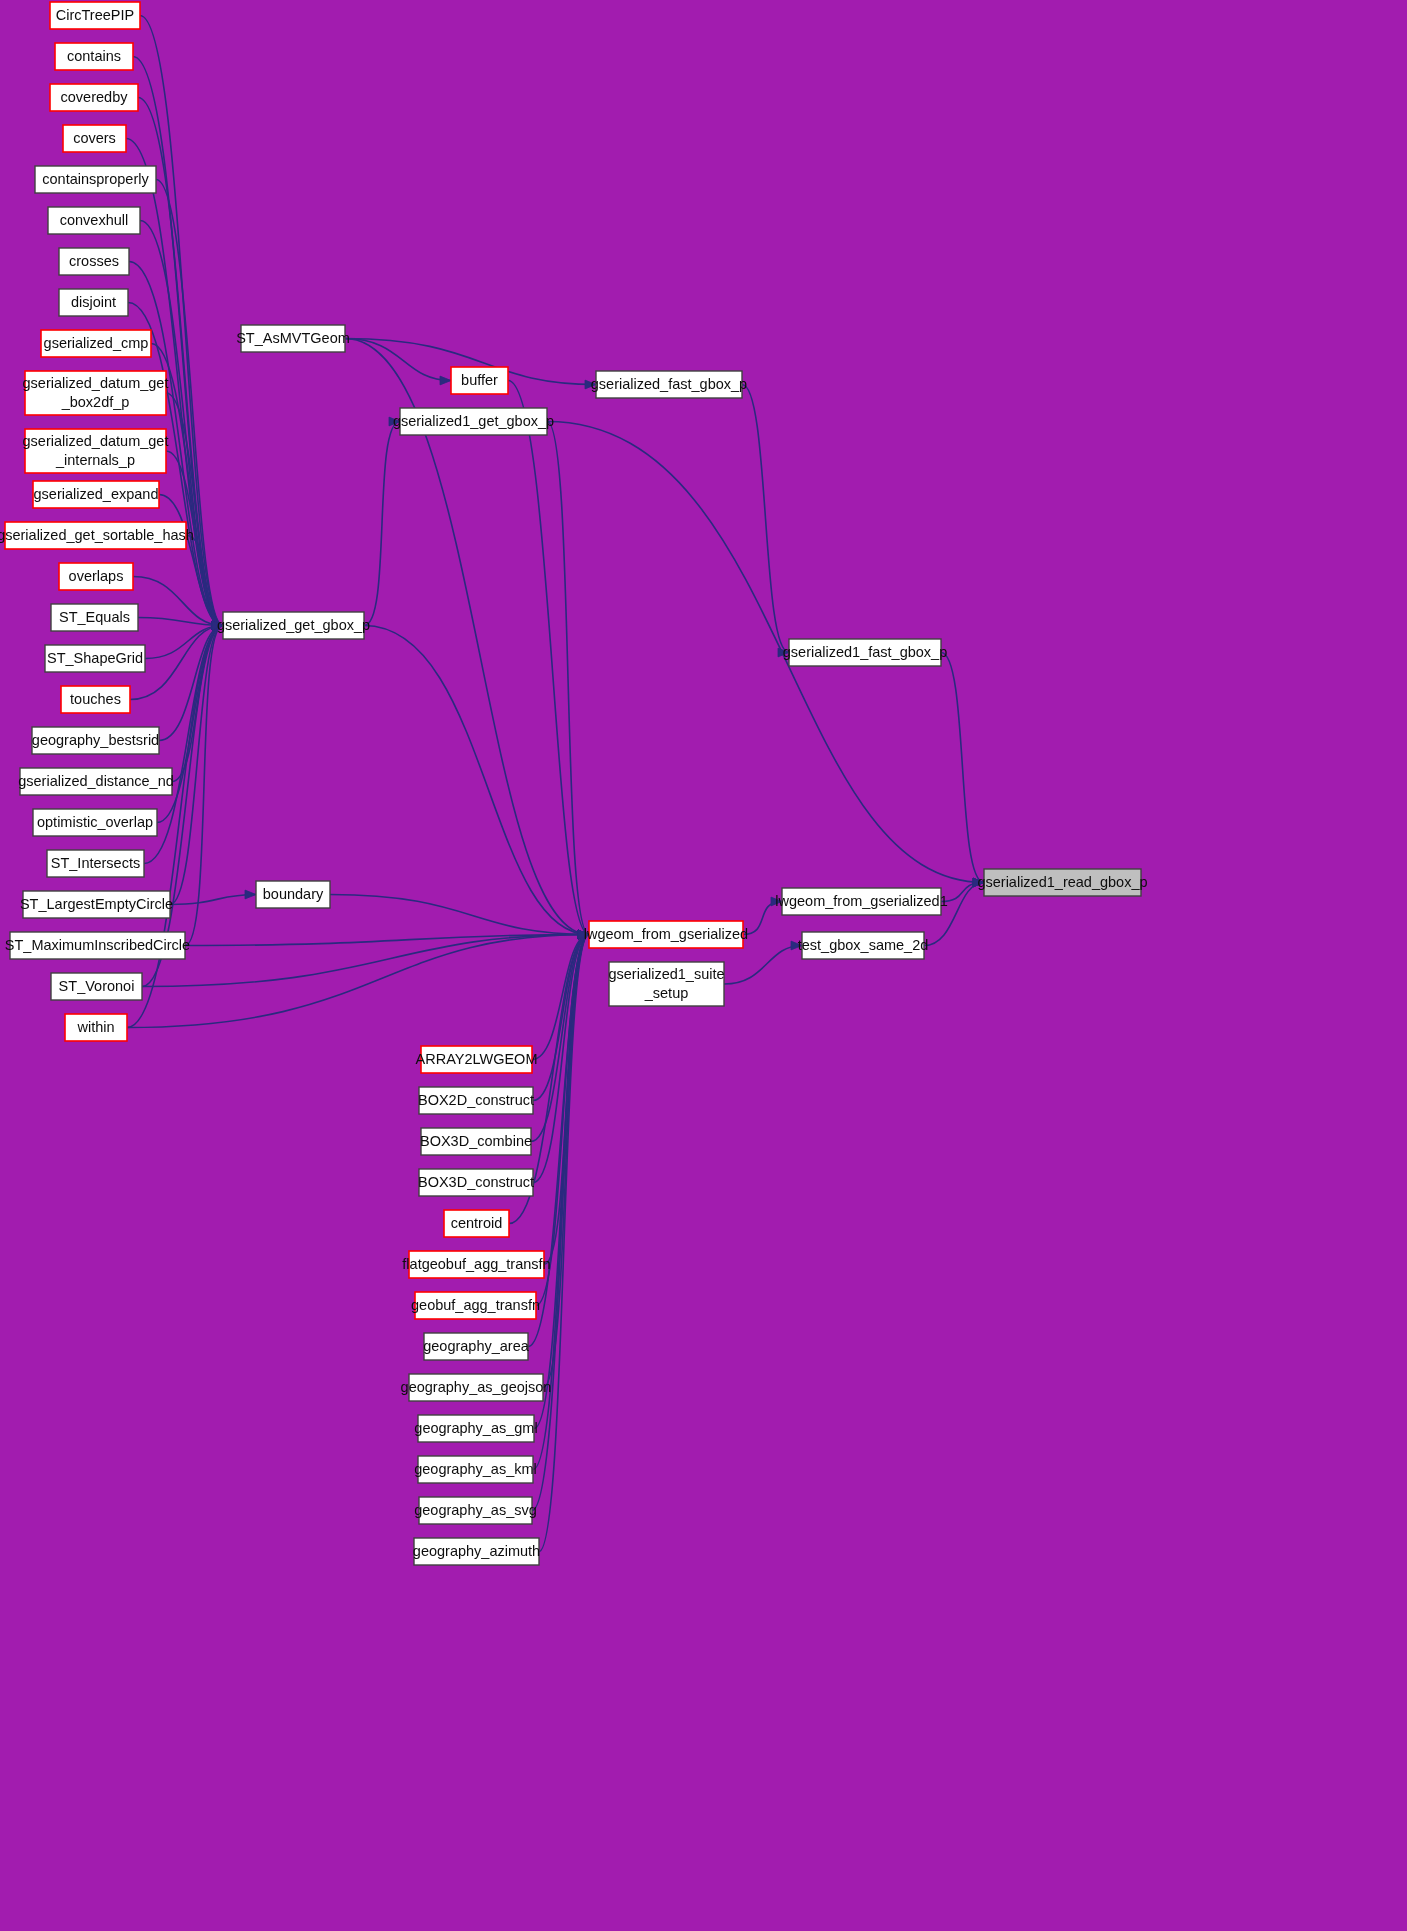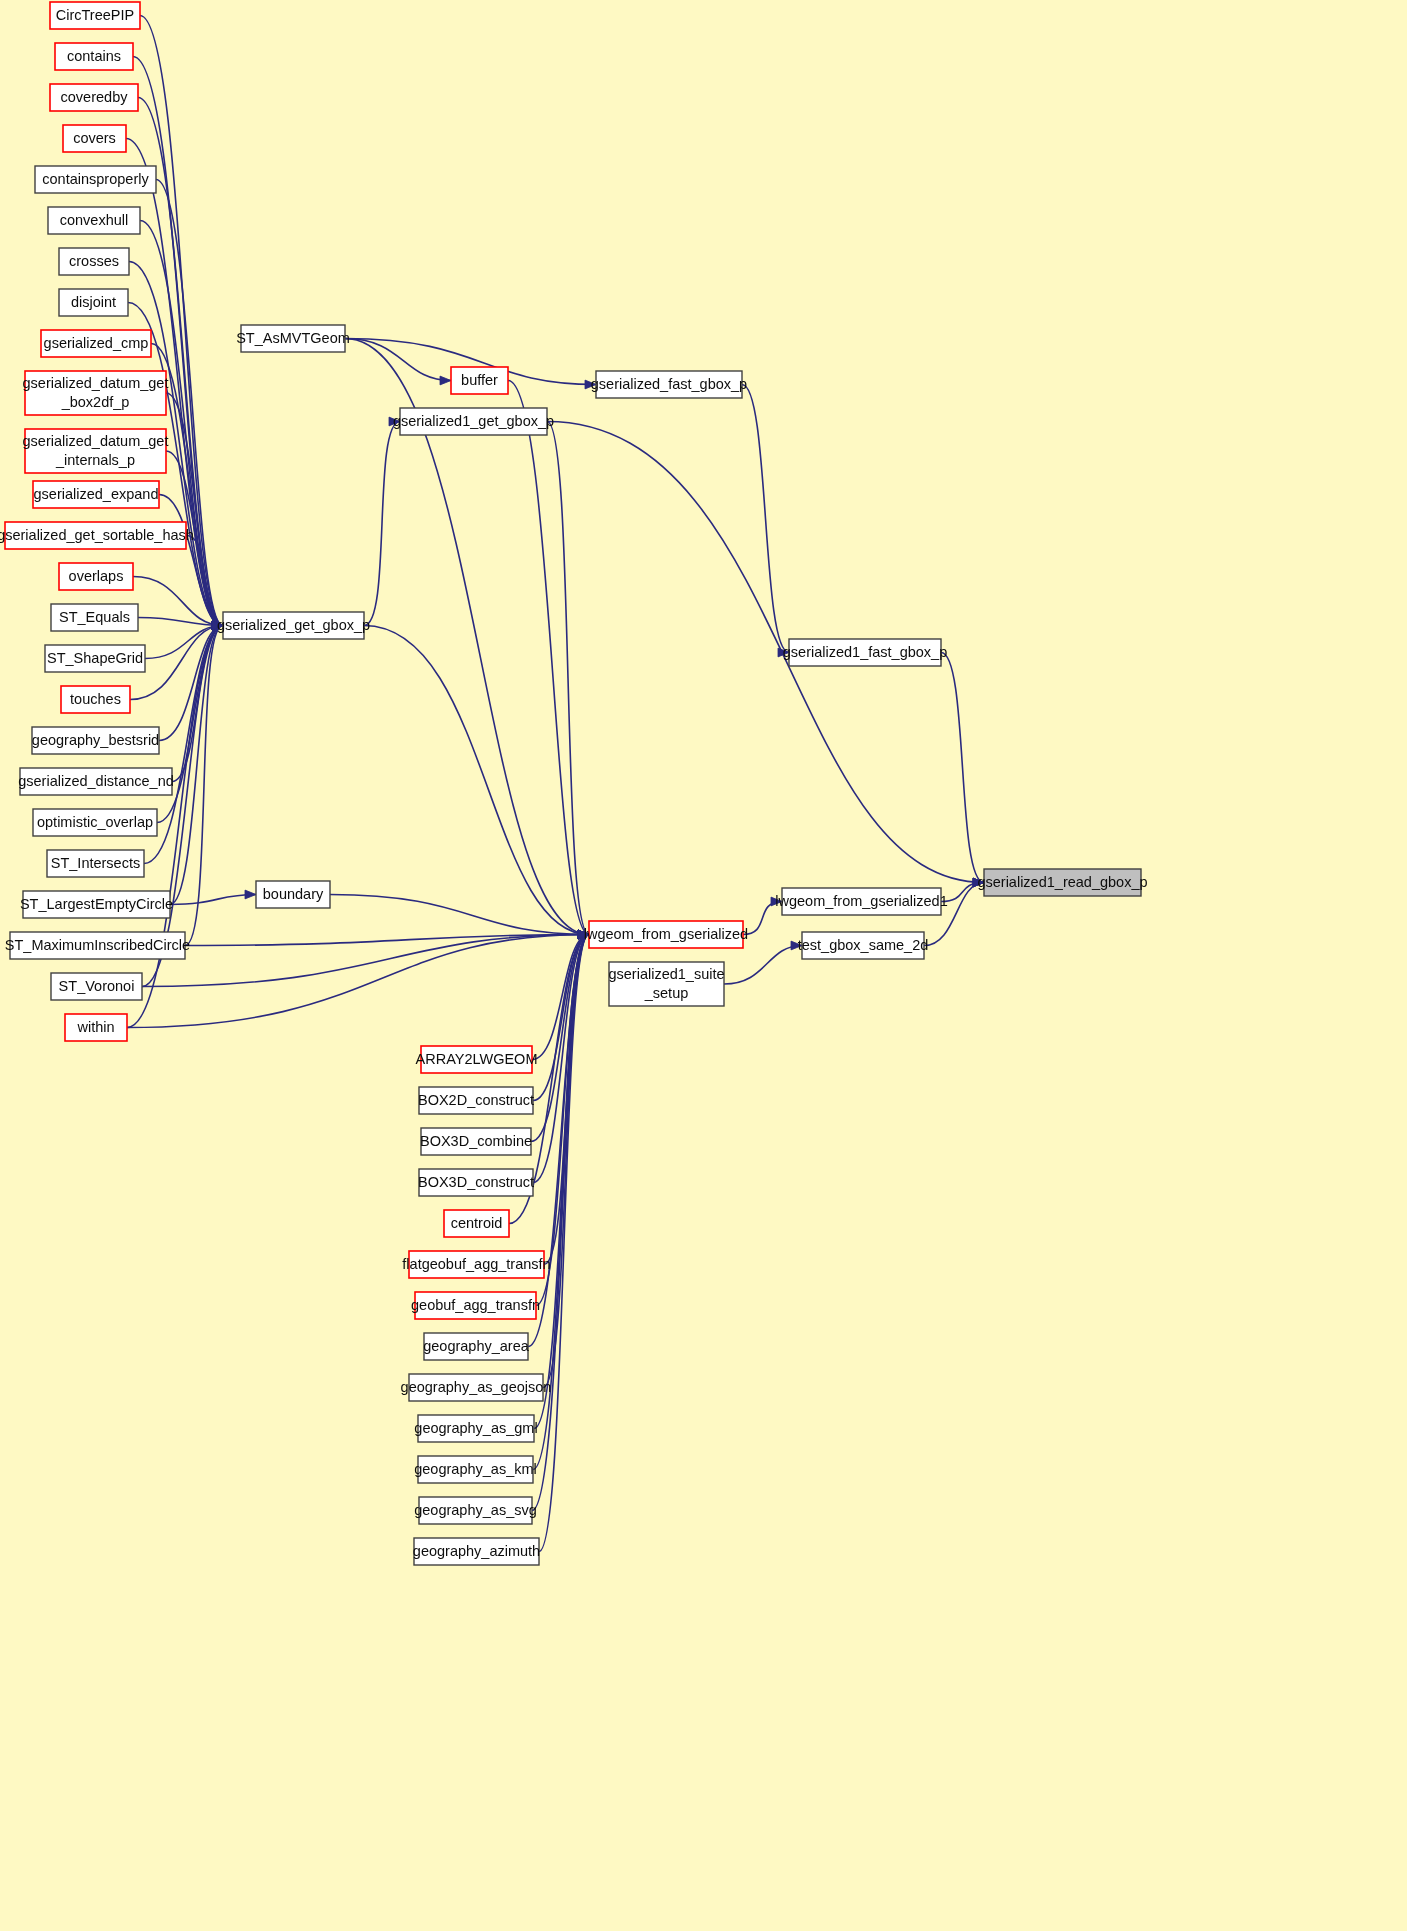--- a/index.html
+++ b/index.html
@@ -7,21 +7,21 @@
     padding: 0;
     background: #ffffff;
   }
   body {
     font-family: "Liberation Sans", "DejaVu Sans", sans-serif;
   }
   #graph-wrap {
     position: relative;
     width: 1407px;
     height: 1931px;
-    background: #fef9c3;
+    background: #a21caf;
     overflow: hidden;
   }
   svg#callgraph {
     position: absolute;
     left: 0;
     top: 0;
     width: 1407px;
     height: 1931px;
     display: block;
   }

